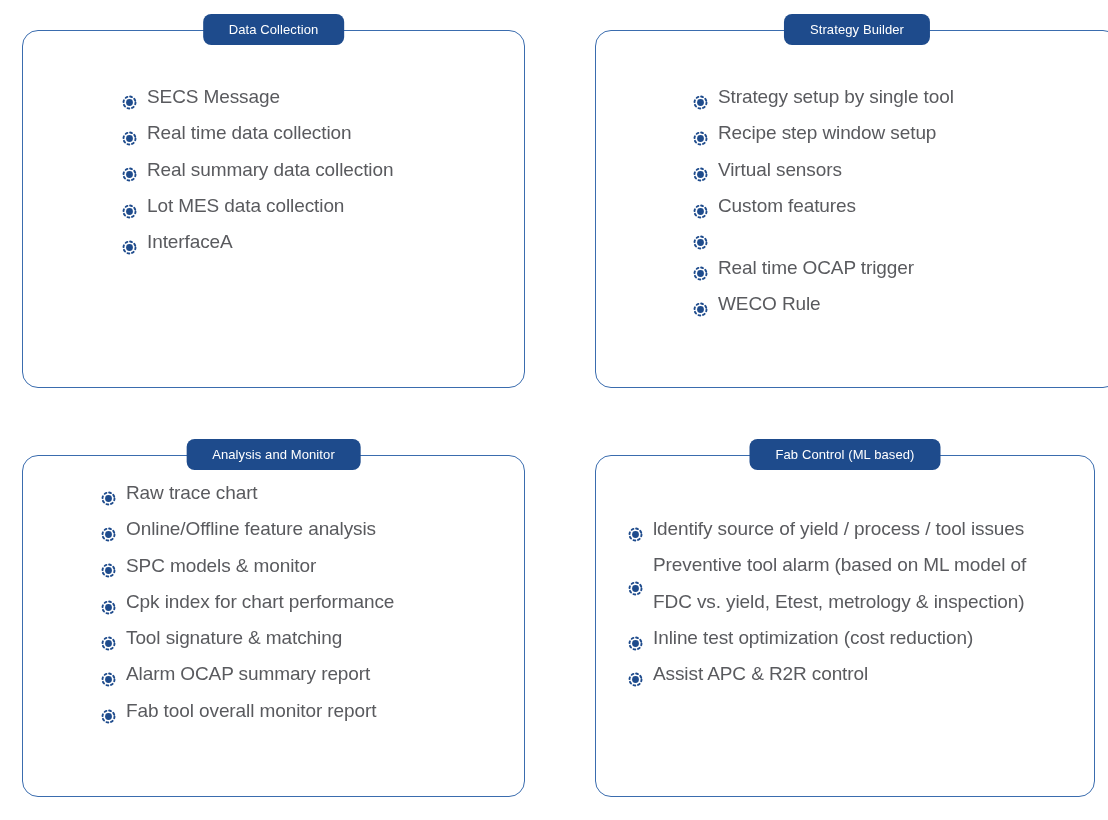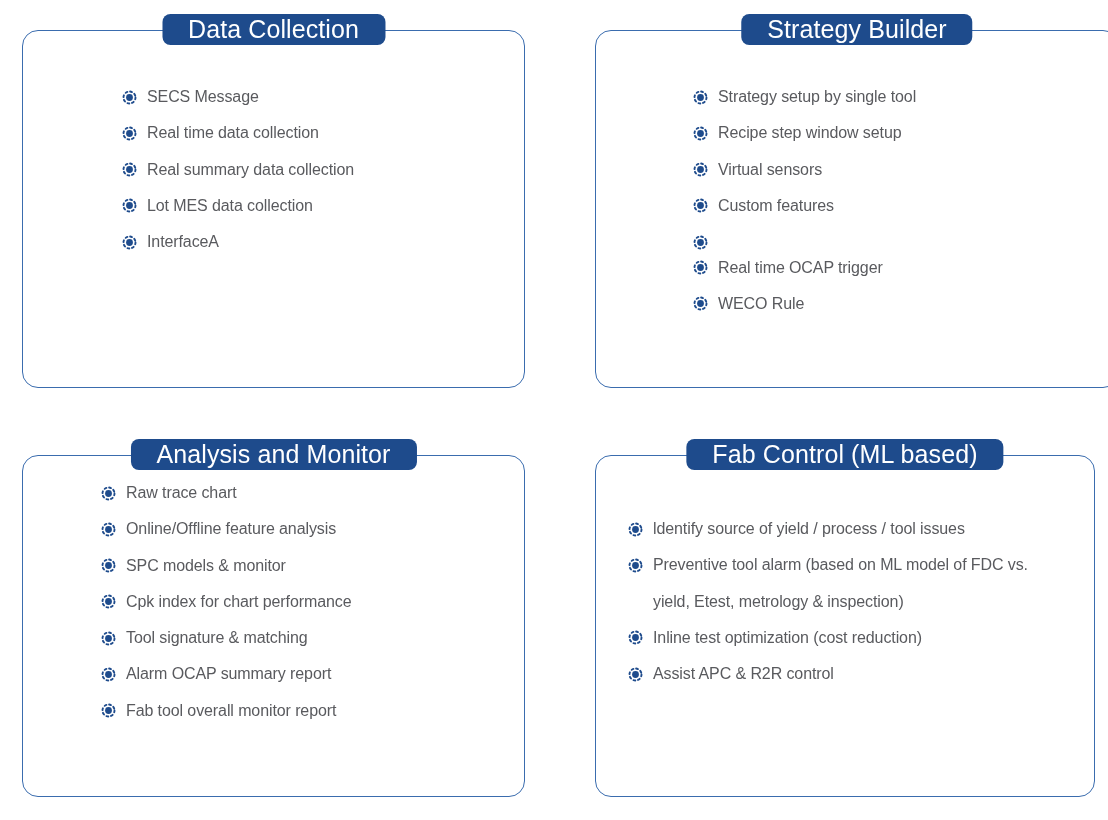--- a/index.html
+++ b/index.html
@@ -39,39 +39,39 @@
     height: 31px;
     display: flex;
     align-items: center;
     padding: 0 26px;
     background: var(--accent);
     border-radius: 8px;
     white-space: nowrap;
   }
   .tab-label {
     color: var(--tab-text);
-    font-size: 25px;
+    font-size: 13px;
     letter-spacing: 0.1px;
   }
 
   ul.items {
     list-style: none;
     margin: 0;
     padding: 0;
   }
   .card-1 .items { margin-top: 48px;   margin-left: 99px; }
   .card-2 .items { margin-top: 48px;   margin-left: 97px; }
   .card-3 .items { margin-top: 19px; margin-left: 78px; }
   .card-4 .items { margin-top: 55px; margin-left: 32px; }
 
   li.item {
     display: flex;
-    align-items: flex-start;
+    align-items: center;
     color: var(--item-text);
-    font-size: 16px;
+    font-size: 19px;
     line-height: 36.3px;
     letter-spacing: -0.1px;
   }
   .bullet {
     flex: 0 0 15px;
     width: 15px;
     height: 15px;
     margin-top: 10.5px;
     margin-right: 10px;
     display: inline-block;

